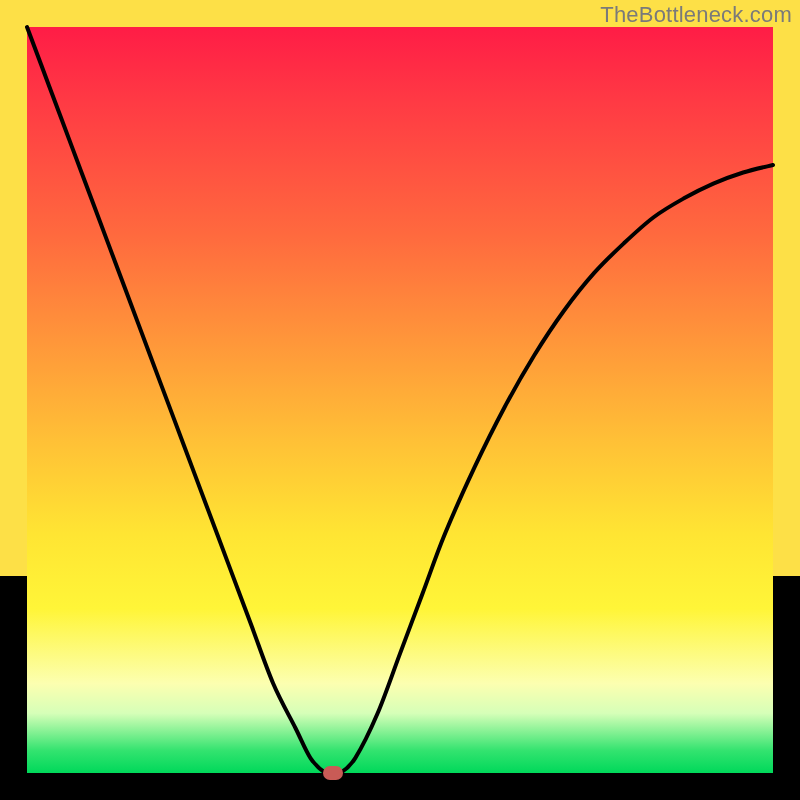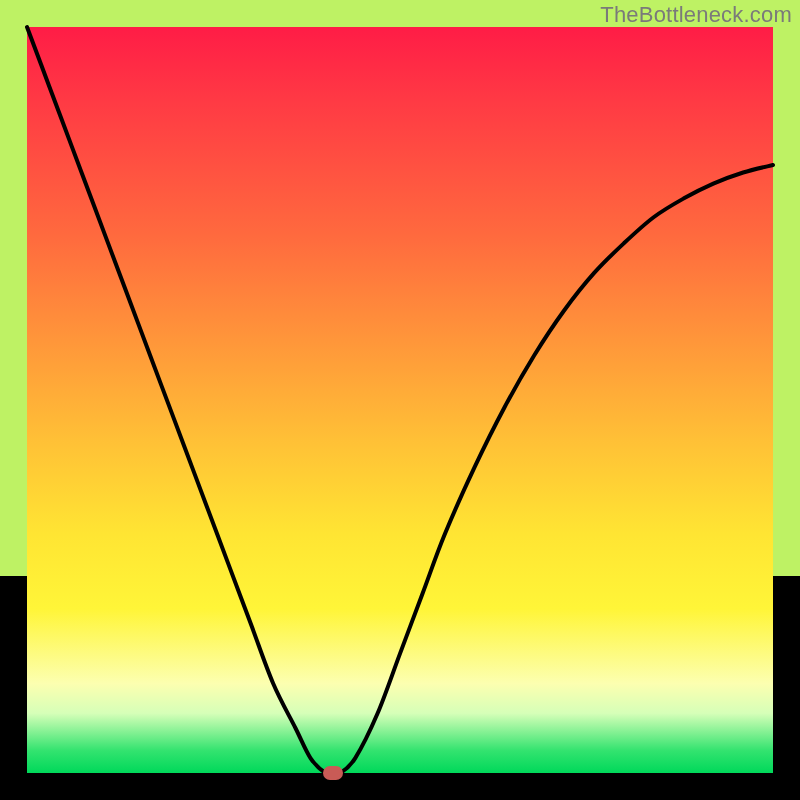--- a/index.html
+++ b/index.html
@@ -10,21 +10,21 @@
     background: #000;
     overflow: hidden;
     font-family: Arial, Helvetica, sans-serif;
   }
   .frame {
     position: absolute;
     left: 0;
     top: 0;
     width: 800px;
     height: 576px;
-    background: #bef264;
+    background: #fde047;
   }
   .plot {
     position: absolute;
     left: 27px;
     top: 27px;
     width: 746px;
     height: 746px;
     
     background: linear-gradient(
       to bottom,

